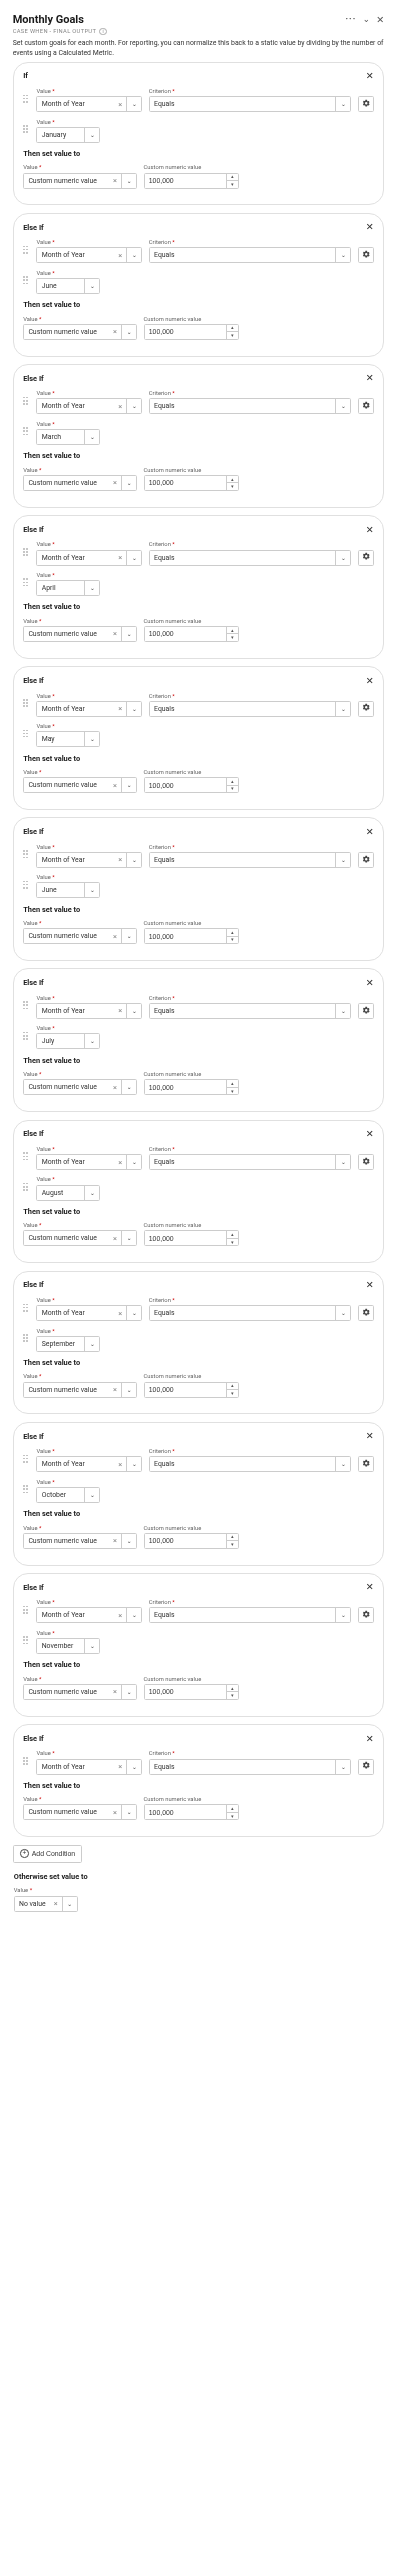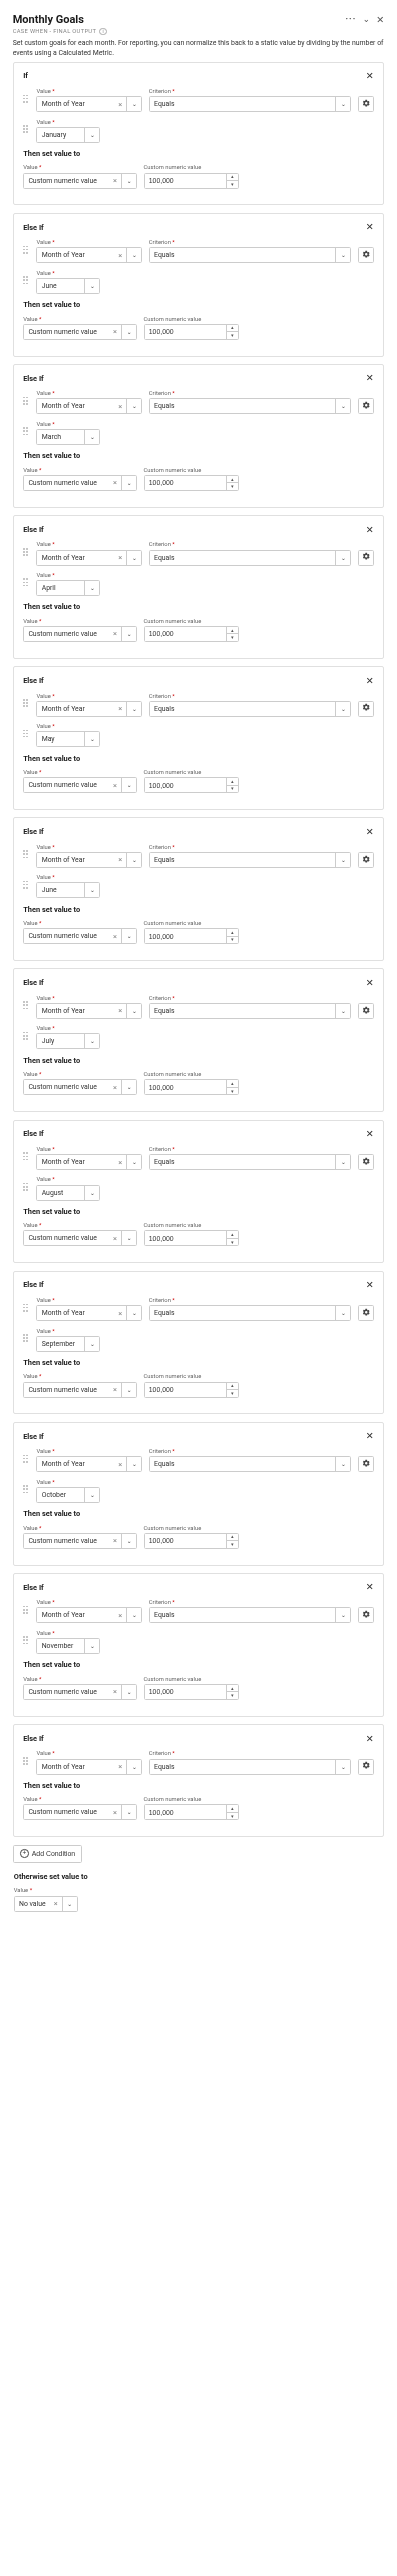--- a/index.html
+++ b/index.html
@@ -52,21 +52,21 @@
       cursor: pointer;
     }
     .description {
       font-size: 6.9px;
       color: #333;
       margin-bottom: 3px;
       line-height: 1.4;
     }
     .card {
       border: 0.5px solid #e0e0e0;
-      border-radius: 2px;
+      border-radius: 15px;
       padding: 8.5px 9.5px 9.5px 9.5px;
       margin-bottom: 7.4px;
       background: #fff;
     }
     .card-header {
       display: flex;
       justify-content: space-between;
       align-items: center;
       margin-bottom: 7.4px;
     }

